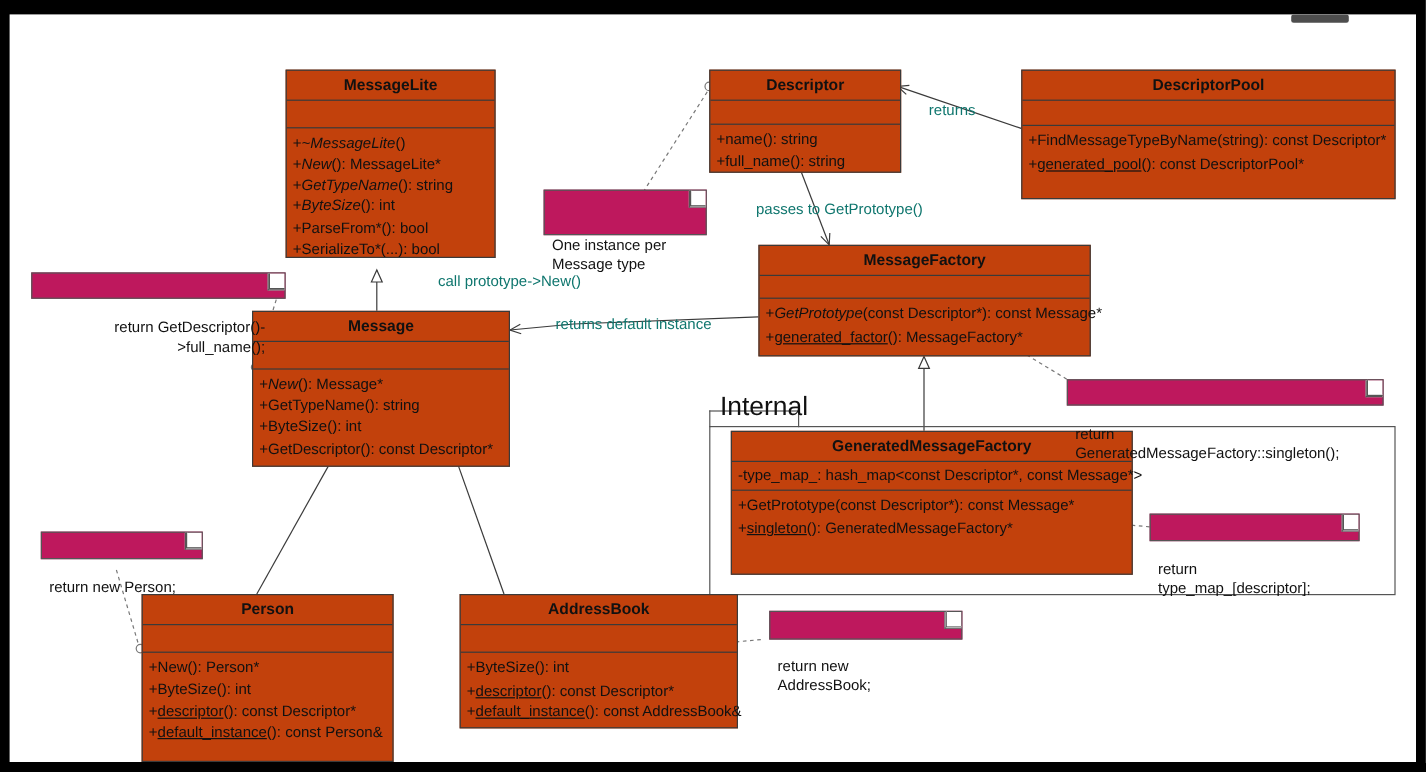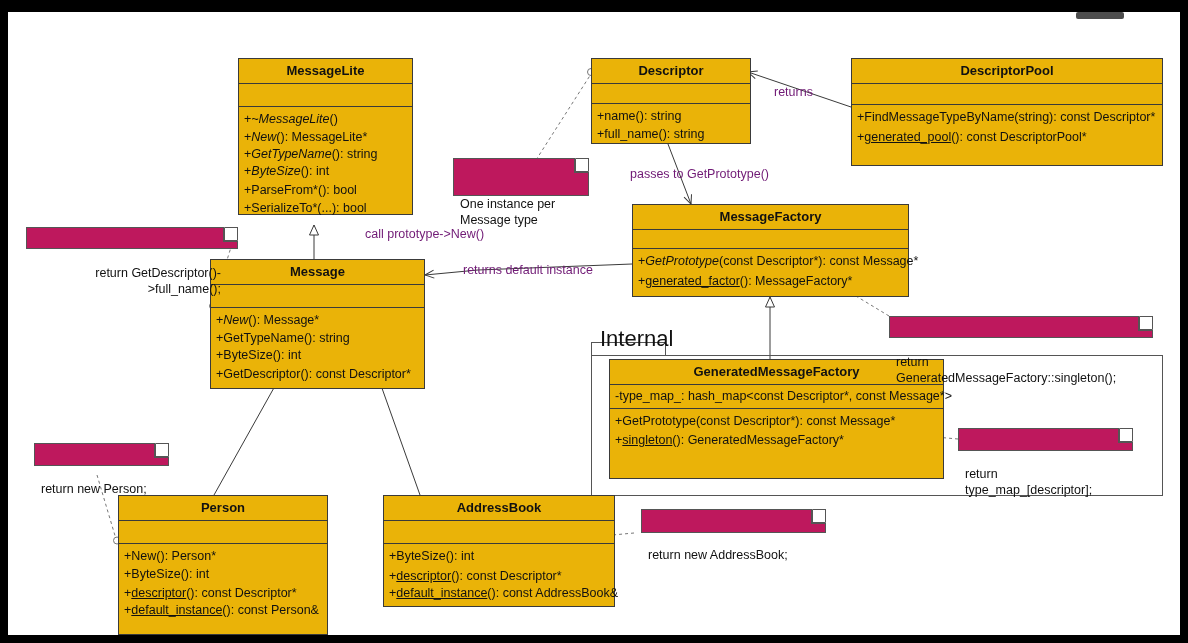--- a/index.html
+++ b/index.html
@@ -27,21 +27,21 @@
     left: 0;
     top: 0;
     width: 1172px;
     height: 623px;
     pointer-events: none;
   }
 
   
   .uml-class {
     position: absolute;
-    background: #eab308;
+    background: #c2410c;
     border: 1px solid #3a3a3a;
     box-sizing: border-box;
     font-size: 12.5px;
     color: #111111;
   }
   .uml-title {
     text-align: center;
     font-weight: bold;
     font-size: 13px;
     padding: 5px 4px 5px 4px;
@@ -116,21 +116,21 @@
   .package-label {
     position: absolute;
     font-size: 22px;
     color: #111111;
   }
 
   
   .edge-label {
     position: absolute;
     font-size: 12.5px;
-    color: #701a75;
+    color: #0f766e;
     background: transparent;
     white-space: nowrap;
   }
 
   
   #top-artifact {
     position: absolute;
     left: 1068px;
     top: 0px;
     width: 48px;
@@ -375,21 +375,21 @@
   <div class="note" style="left:950px; top:416px; width:175px; height:23px;">
     <span class="fold"></span>
     <span>return type_map_[descriptor];</span>
   </div>
 
   <div class="note" style="left:26px; top:431px; width:135px; height:23px;">
     <span class="fold"></span>
     <span>return new Person;</span>
   </div>
 
-  <div class="note" style="left:633px; top:497px; width:185px; height:24px;">
+  <div class="note" style="left:633px; top:497px; width:161px; height:24px;">
     <span class="fold"></span>
     <span>return new AddressBook;</span>
   </div>
 
   <div class="edge-label" style="left:766px; top:73px;">returns</div>
 
   <div class="edge-label" style="left:622px; top:155px;">passes to GetPrototype()</div>
 
   <div class="edge-label" style="left:357px; top:215px;">call prototype-&gt;New()</div>
 

